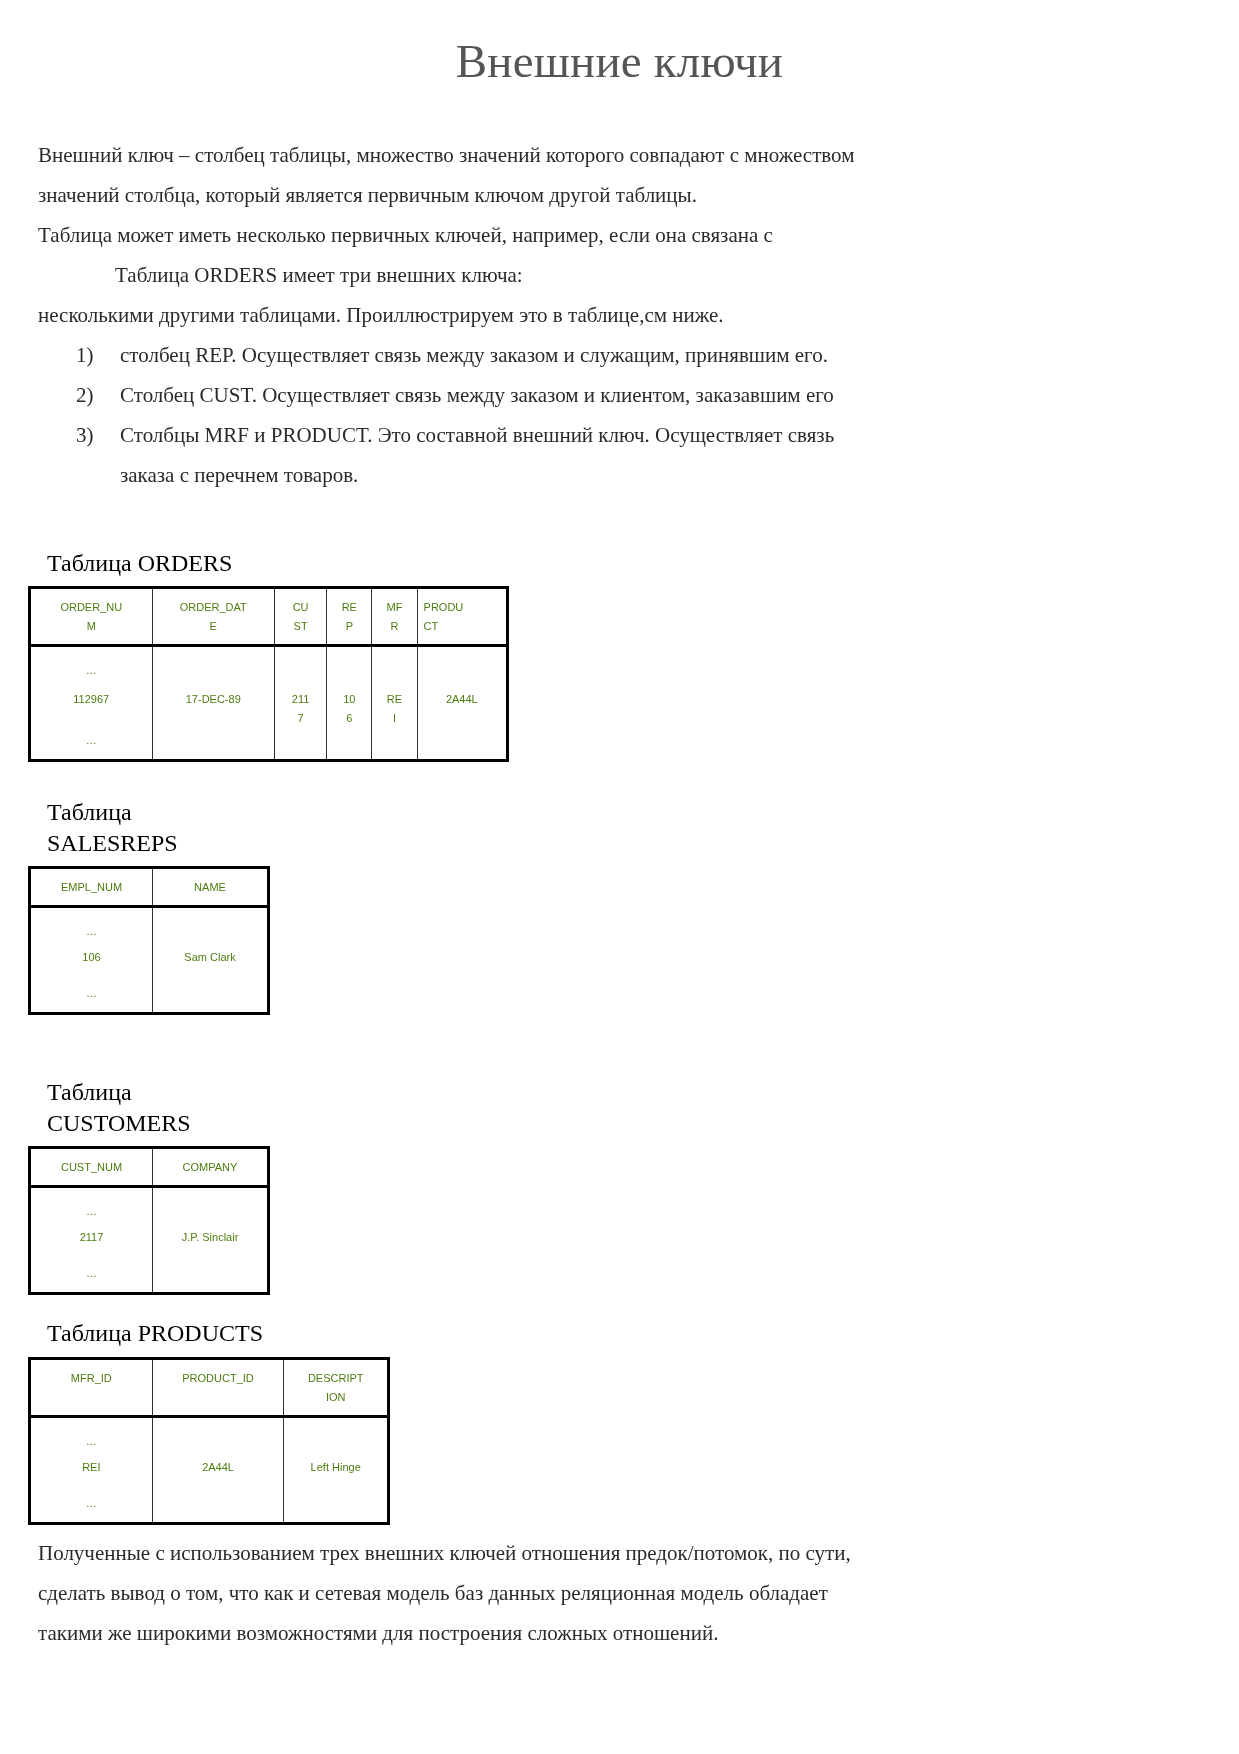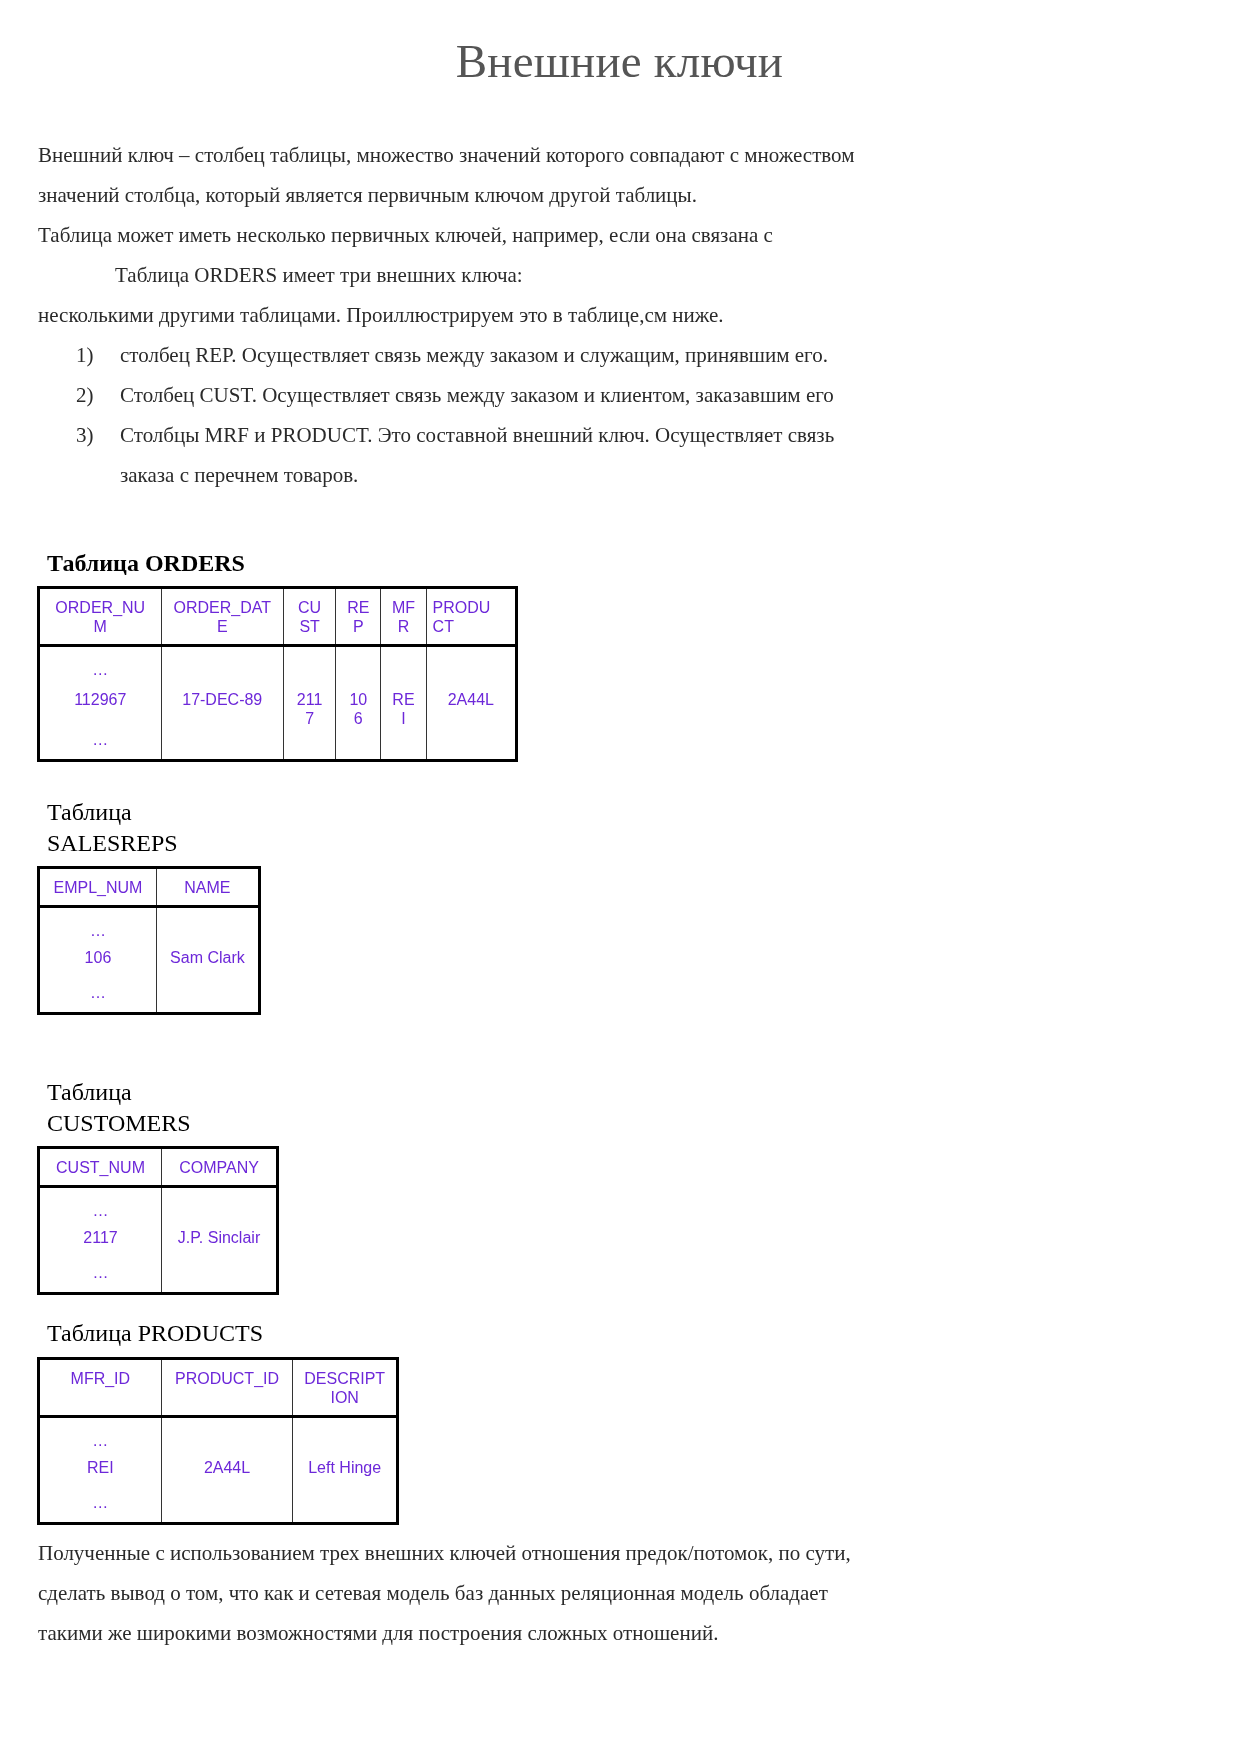--- a/index.html
+++ b/index.html
@@ -20,23 +20,23 @@
   .indent { padding-left: 77px; }
   .list-item { position: relative; padding-left: 82px; white-space: nowrap; }
   .list-item .num { position: absolute; left: 38px; }
   .cont { padding-left: 82px; }
 
   .tcap {
     position: absolute; left: 47px; font-size: 24px; line-height: 31px; color: #000;
     font-family: "Liberation Serif", "DejaVu Serif", serif;
   }
   table.db {
-    position: absolute; left: 37px; border-collapse: collapse;
+    position: absolute; left: 28px; border-collapse: collapse;
     border: 3px solid #000; font-family: "Liberation Sans", "DejaVu Sans", sans-serif;
-    font-size: 16px; color: #6d28d9;
+    font-size: 11px; color: #4d7c0f;
   }
   table.db th, table.db td {
     border-left: 1.5px solid #333; border-right: 1.5px solid #333;
     font-weight: normal; text-align: center; vertical-align: top; padding: 0 6px;
     line-height: 19px;
   }
   table.db thead th { border-bottom: 3px solid #000; padding-top: 9px; padding-bottom: 8px; }
   table.db tbody td { padding-top: 10px; padding-bottom: 6px; }
   .cell-stack { display: flex; flex-direction: column; align-items: center; }
   .cell-stack .dots { height: 26px; line-height: 26px; }
@@ -62,21 +62,21 @@
     <span class="num">2)</span>
     <span>Столбец CUST. Осуществляет связь между заказом и клиентом, заказавшим его</span>
   </div>
   <div class="list-item">
     <span class="num">3)</span>
     <span>Столбцы MRF и PRODUCT. Это составной внешний ключ. Осуществляет связь</span>
   </div>
   <span class="line cont">заказа с перечнем товаров.</span>
 </div>
 
-<div class="tcap" style="top:548px;font-weight:bold;">Таблица ORDERS</div>
+<div class="tcap" style="top:548px;">Таблица ORDERS</div>
 <table class="db" style="top:586px; width:481px;">
   <colgroup>
       <col style="width:122px">
       <col style="width:122px">
       <col style="width:52px">
       <col style="width:45px">
       <col style="width:45px">
       <col style="width:90px">
     </colgroup>
   <thead>
@@ -133,21 +133,21 @@
         <span class="sp"></span>
           </div>
         </td>
     </tr>
   </tbody>
 </table>
 
 <div class="tcap" style="top:797px;">
   <span>Таблица</span><br><span>SALESREPS</span>
 </div>
-<table class="db" style="top:866px; width:224px;border-radius:25px;">
+<table class="db" style="top:866px; width:242px;border-radius:25px;">
   <colgroup>
       <col style="width:122px">
       <col style="width:115px">
     </colgroup>
   <thead>
     <tr>
       <th>EMPL_NUM</th>
       <th>NAME</th>
     </tr>
   </thead>

